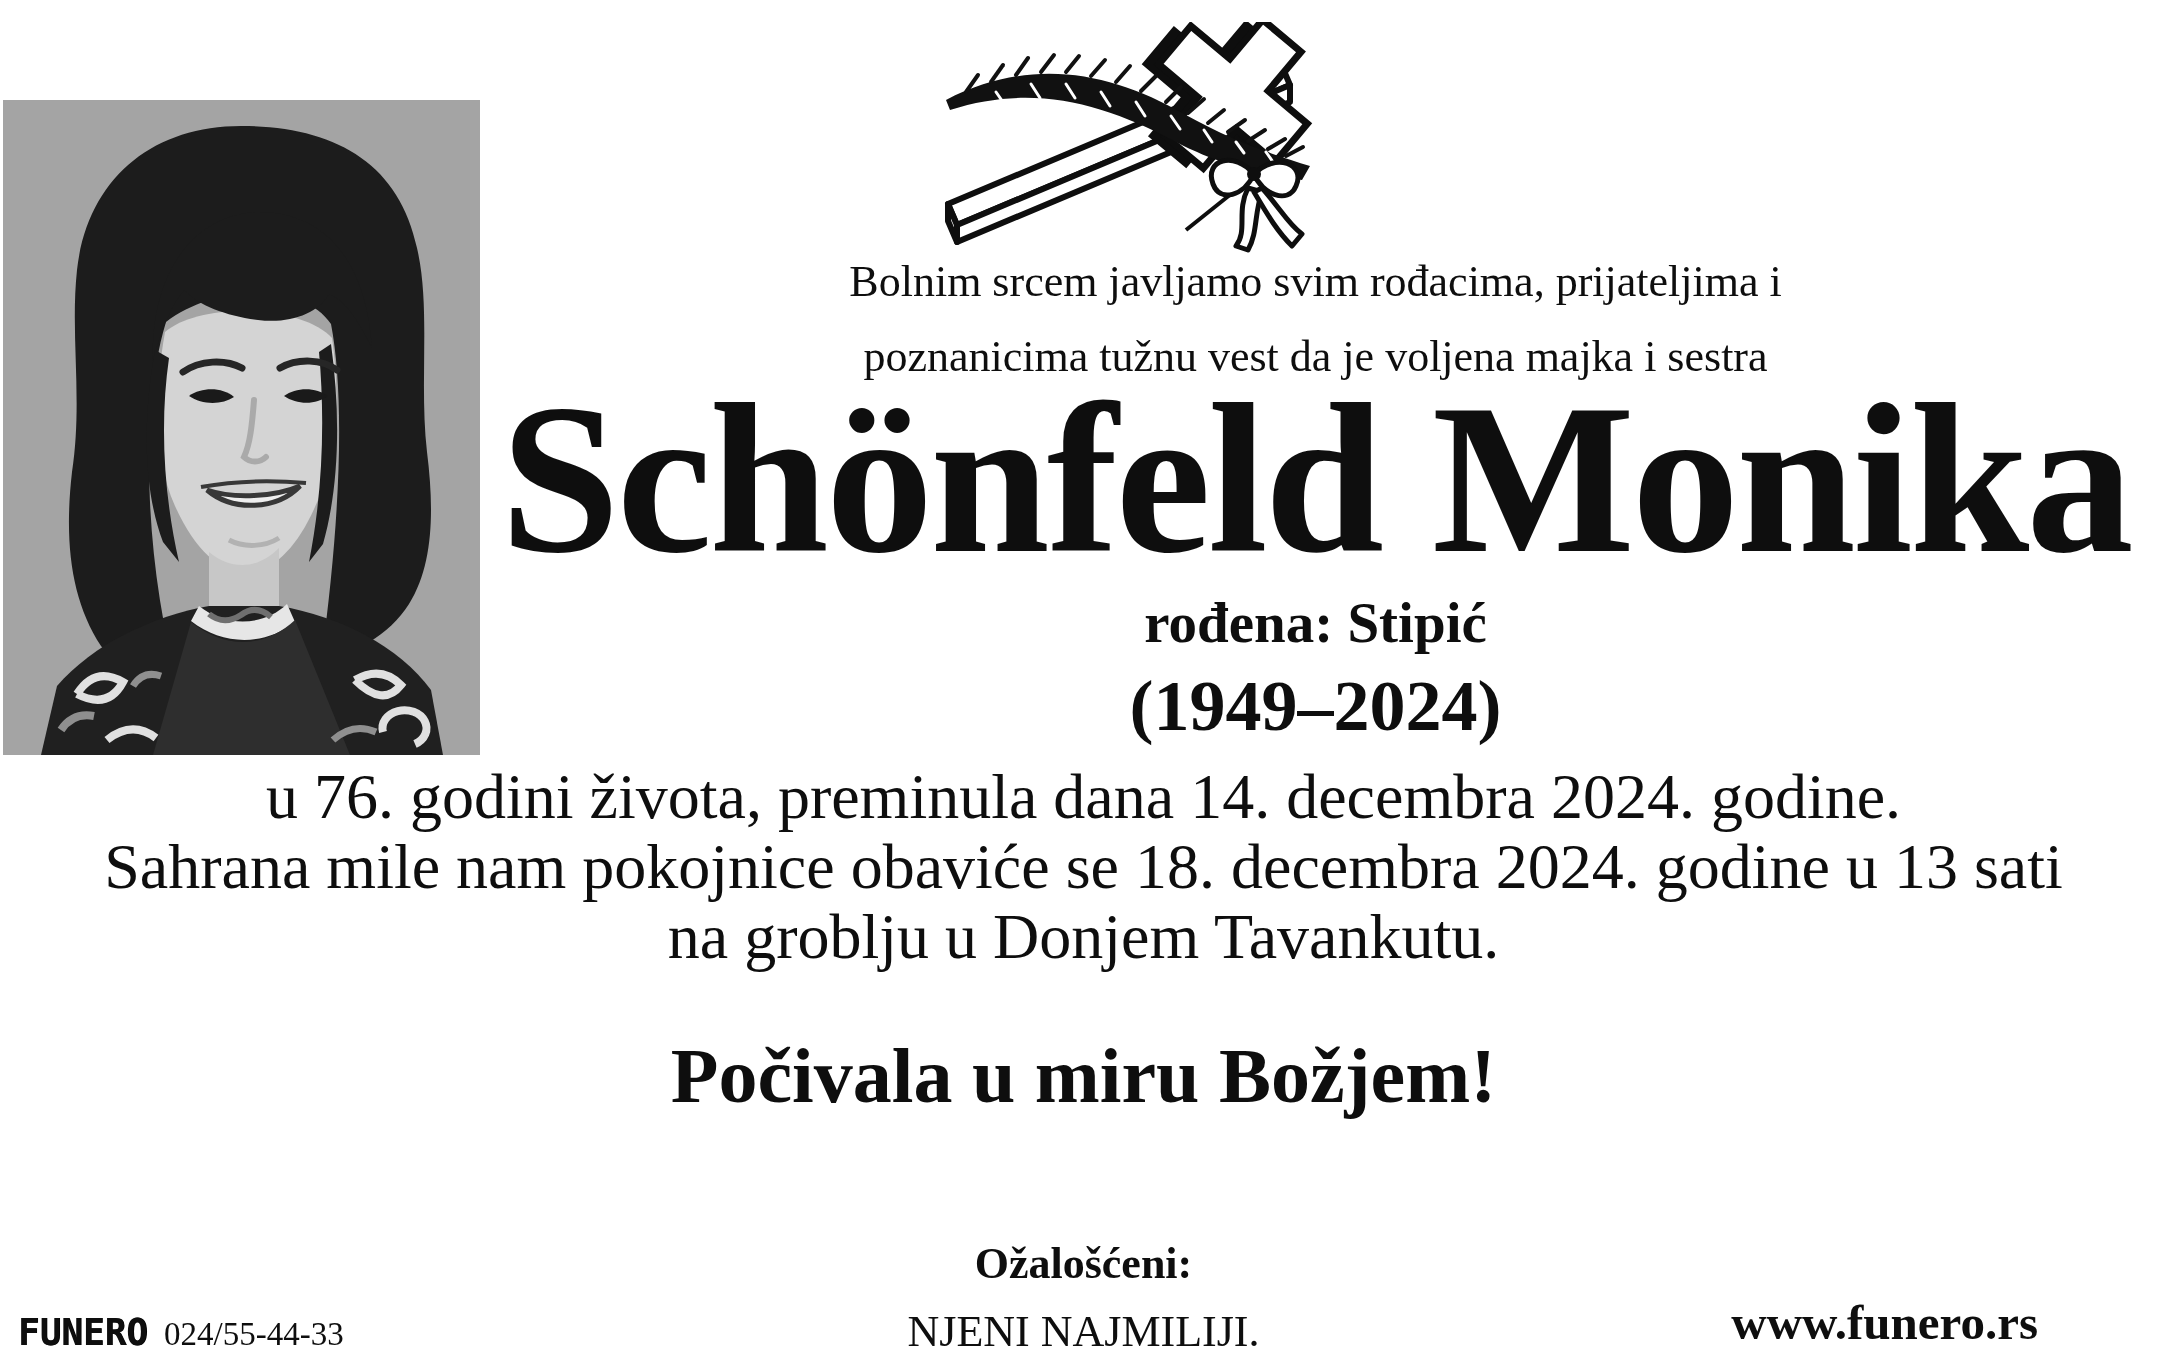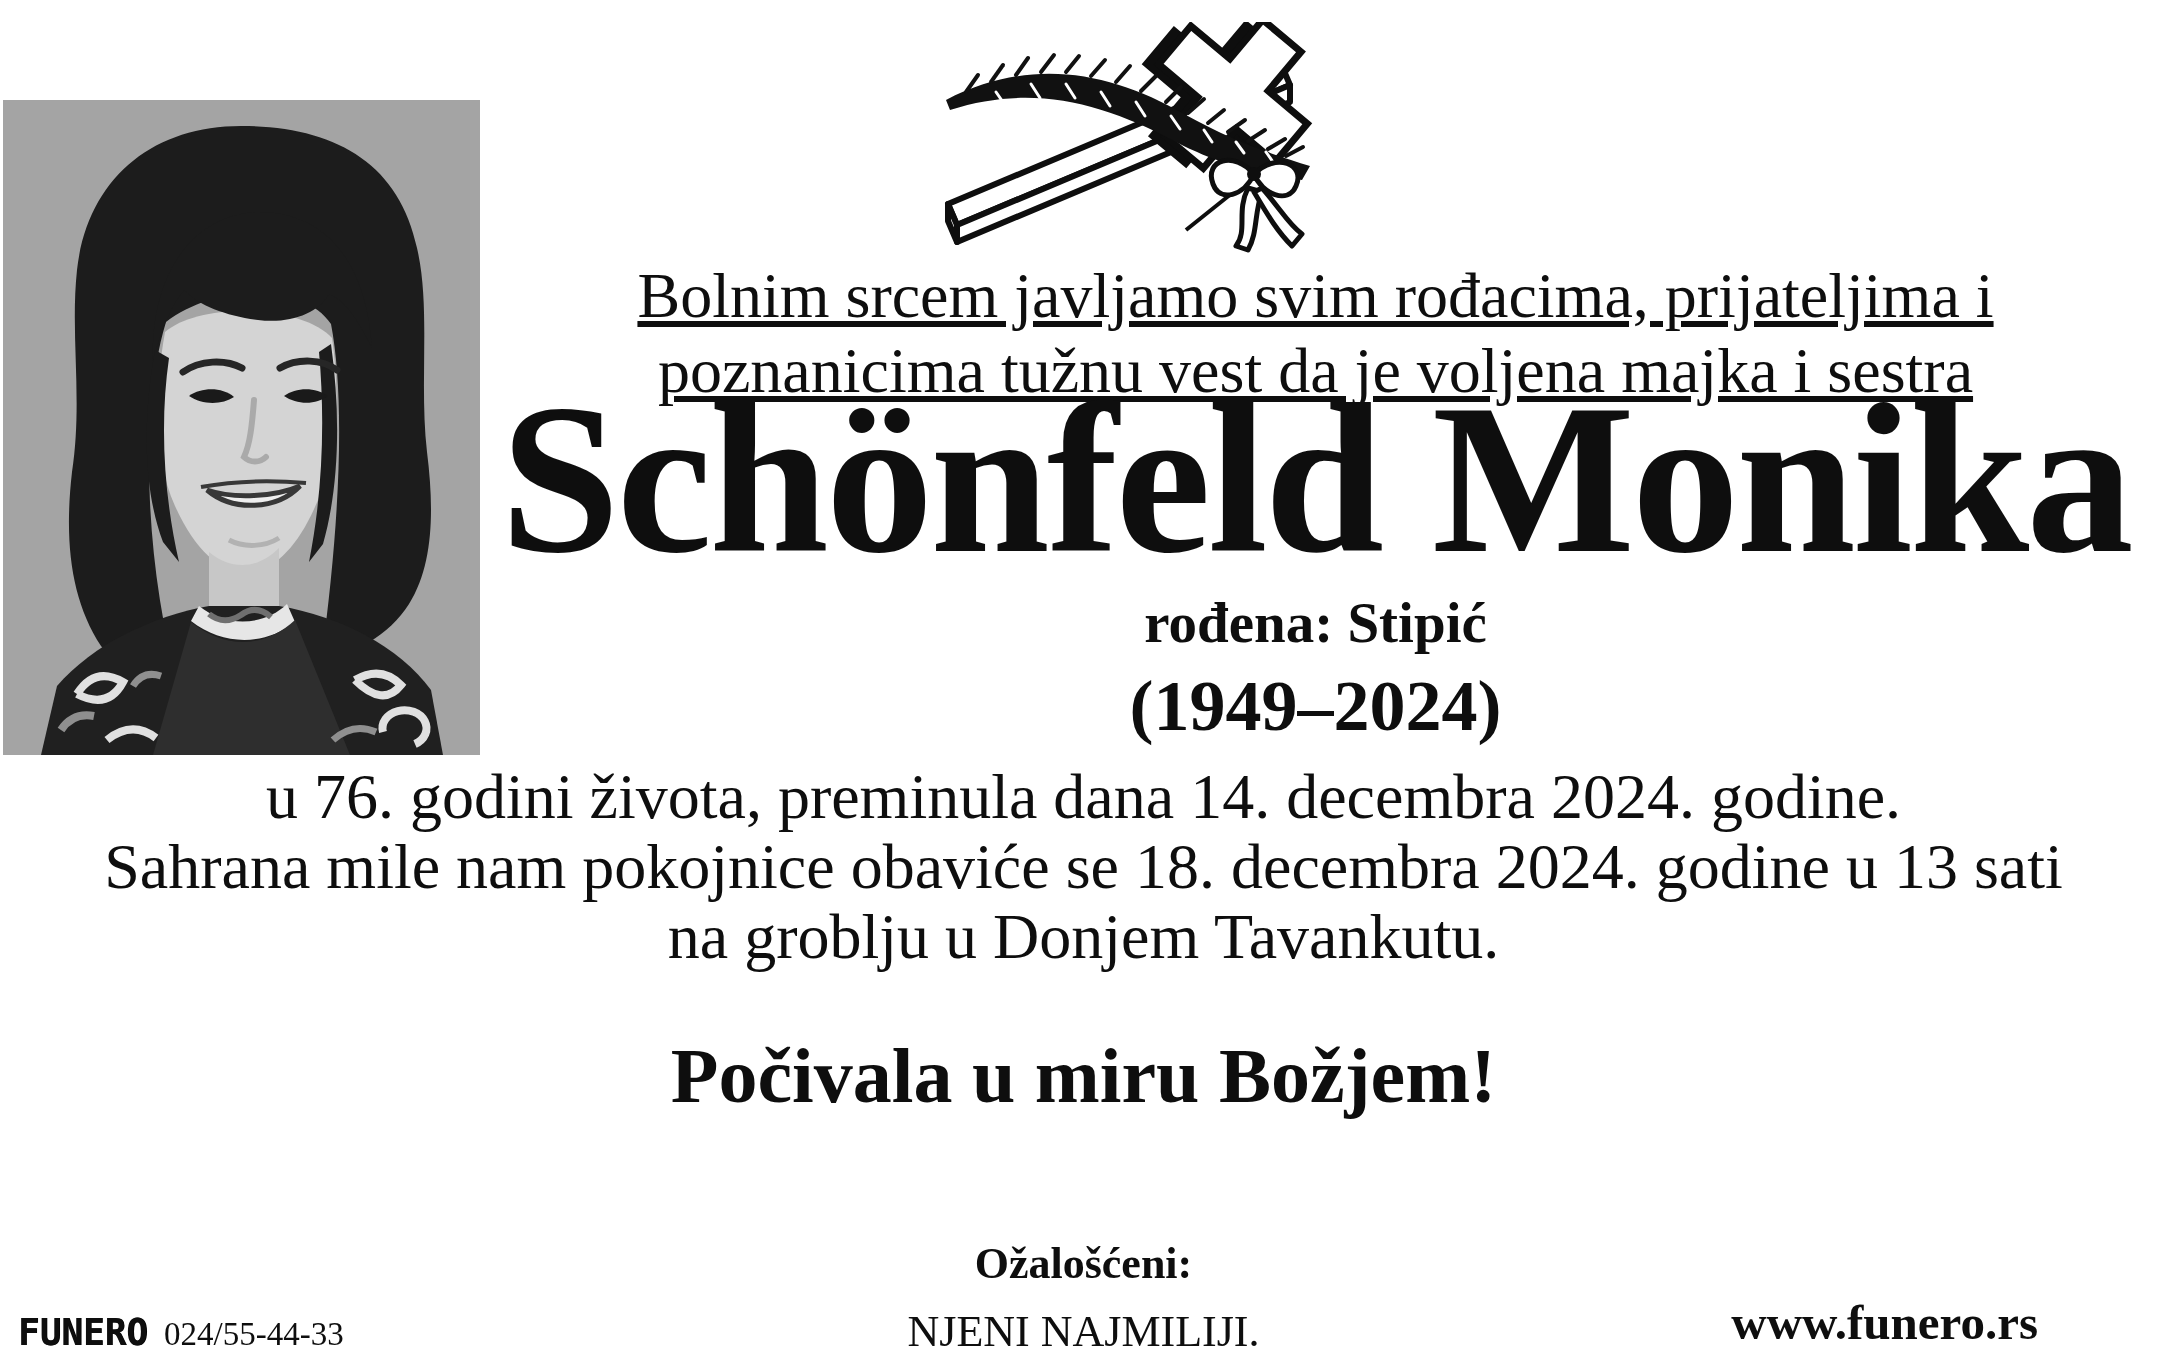--- a/index.html
+++ b/index.html
@@ -22,21 +22,21 @@
   .photo svg { display: block; }
 
   
   .cross-art {
     left: 936px; top: 22px;
     width: 392px; height: 232px;
   }
 
   
   .right-zone { left: 470px; right: 6px; text-align: center; }
-  .intro-block { top: 258px; font-size: 64px; line-height: 75px; text-decoration: underline; }
+  .intro-block { top: 244px; font-size: 44px; line-height: 75px; }
   .name-block {
     top: 371px;
     font-size: 215px;
     line-height: 215px;
     font-weight: bold;
     letter-spacing: -3px;
     white-space: nowrap;
   }
   .maiden-block { top: 586px; font-size: 57px; line-height: 74px; font-weight: bold; }
   .years-block  { top: 670px; font-size: 72px; line-height: 72px; font-weight: bold; }

